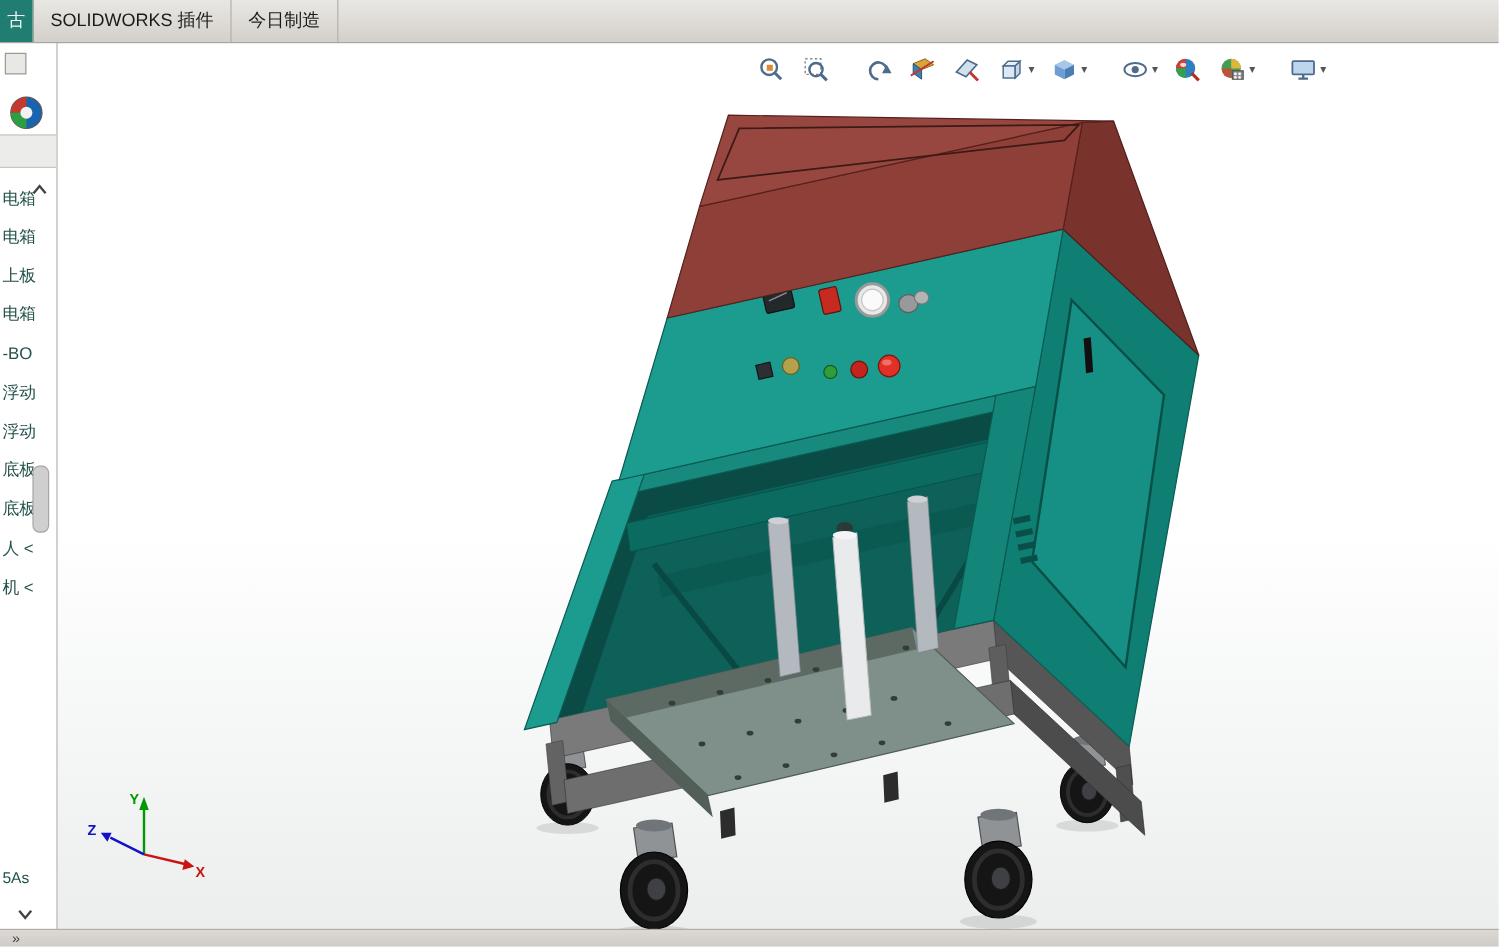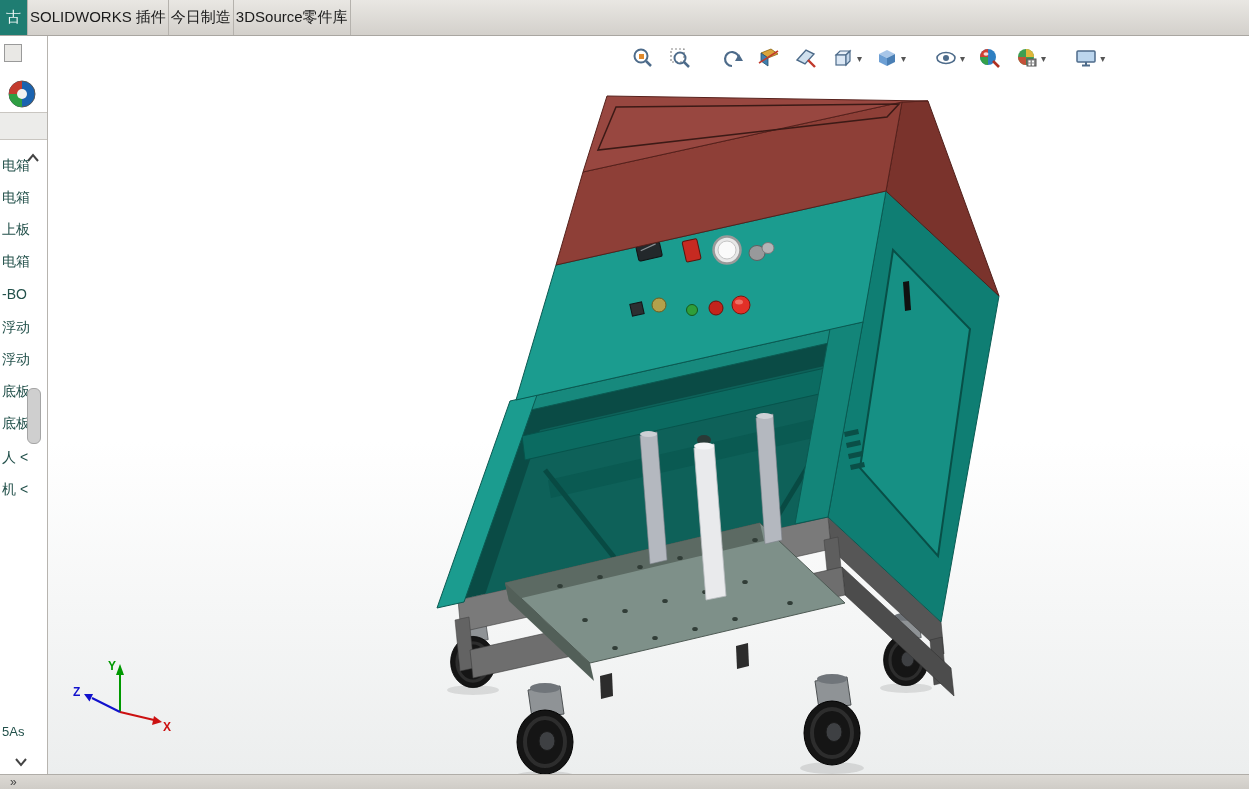--- a/index.html
+++ b/index.html
@@ -8,21 +8,21 @@
 
   
   #viewport-bg{position:absolute;left:0;top:35px;width:1249px;height:740px;
     background:linear-gradient(#ffffff 55%,#eceeee 100%);z-index:0;}
   #model-svg{position:absolute;left:0;top:0;width:1249px;height:789px;z-index:5;}
 
   
   #tabbar{position:absolute;left:0;top:0;width:1249px;height:35px;z-index:30;
     background:linear-gradient(#e9e7e3,#d3d0cb);border-bottom:1px solid #a9a6a1;
     display:flex;align-items:stretch;}
-  .cm-tab{display:flex;align-items:center;padding:0 2px;font-size:15px;color:#1a1a1a;
+  .cm-tab{display:flex;align-items:center;padding:0 14px;font-size:15px;color:#1a1a1a;
     border-right:1px solid #b5b2ad;cursor:default;white-space:nowrap;}
   .cm-tab.first{background:#1f7d72;color:#eef7f5;min-width:10px;padding:0 6px;}
 
   
   #left-panel{position:absolute;left:0;top:35px;width:47px;height:740px;background:#ffffff;
     border-right:1px solid #b7b4af;z-index:20;overflow:hidden;}
   .panel-iconbox{position:absolute;left:4px;top:9px;width:16px;height:16px;background:#e9e8e5;
     border:1px solid #9a9a9a;}
   .panel-tabstrip{position:absolute;left:0;top:77px;width:47px;height:26px;background:#ececea;
     border-top:1px solid #c9c6c1;border-bottom:1px solid #c9c6c1;}
@@ -188,21 +188,20 @@
       <polygon points="583,172 902,102 886,191 556,265" fill="var(--top-red,#8e3f37)" stroke="#56211c" stroke-width="1"></polygon>
       <polygon points="583,172 607,96 928,101 902,102" fill="var(--top-red-top,#984740)" stroke="#56211c" stroke-width="1"></polygon>
       <polygon points="598,150 616,107 899,104 887,117" fill="none" stroke="#3c1a16" stroke-width="1.5"></polygon>
     </g>
   </svg>
 
   <div id="tabbar">
     <div class="cm-tab first">古</div>
     <div class="cm-tab">SOLIDWORKS 插件</div>
     <div class="cm-tab">今日制造</div>
-    <div class="cm-tab">3DSource零件库</div>
   </div>
 
   <div id="left-panel">
     <div class="panel-iconbox"></div>
     <svg style="position:absolute;left:6px;top:43px" width="32" height="32" viewBox="0 0 32 32">
       <circle cx="16" cy="16" r="13" fill="#1a63b0" stroke="#555"></circle>
       <path d="M16,3 A13,13 0 0 0 3,16 L16,16 Z" fill="#c43b2e"></path>
       <path d="M3,16 A13,13 0 0 0 16,29 L16,16 Z" fill="#2f9e43"></path>
       <circle cx="16" cy="16" r="5" fill="#f2f2f2"></circle>
     </svg>

